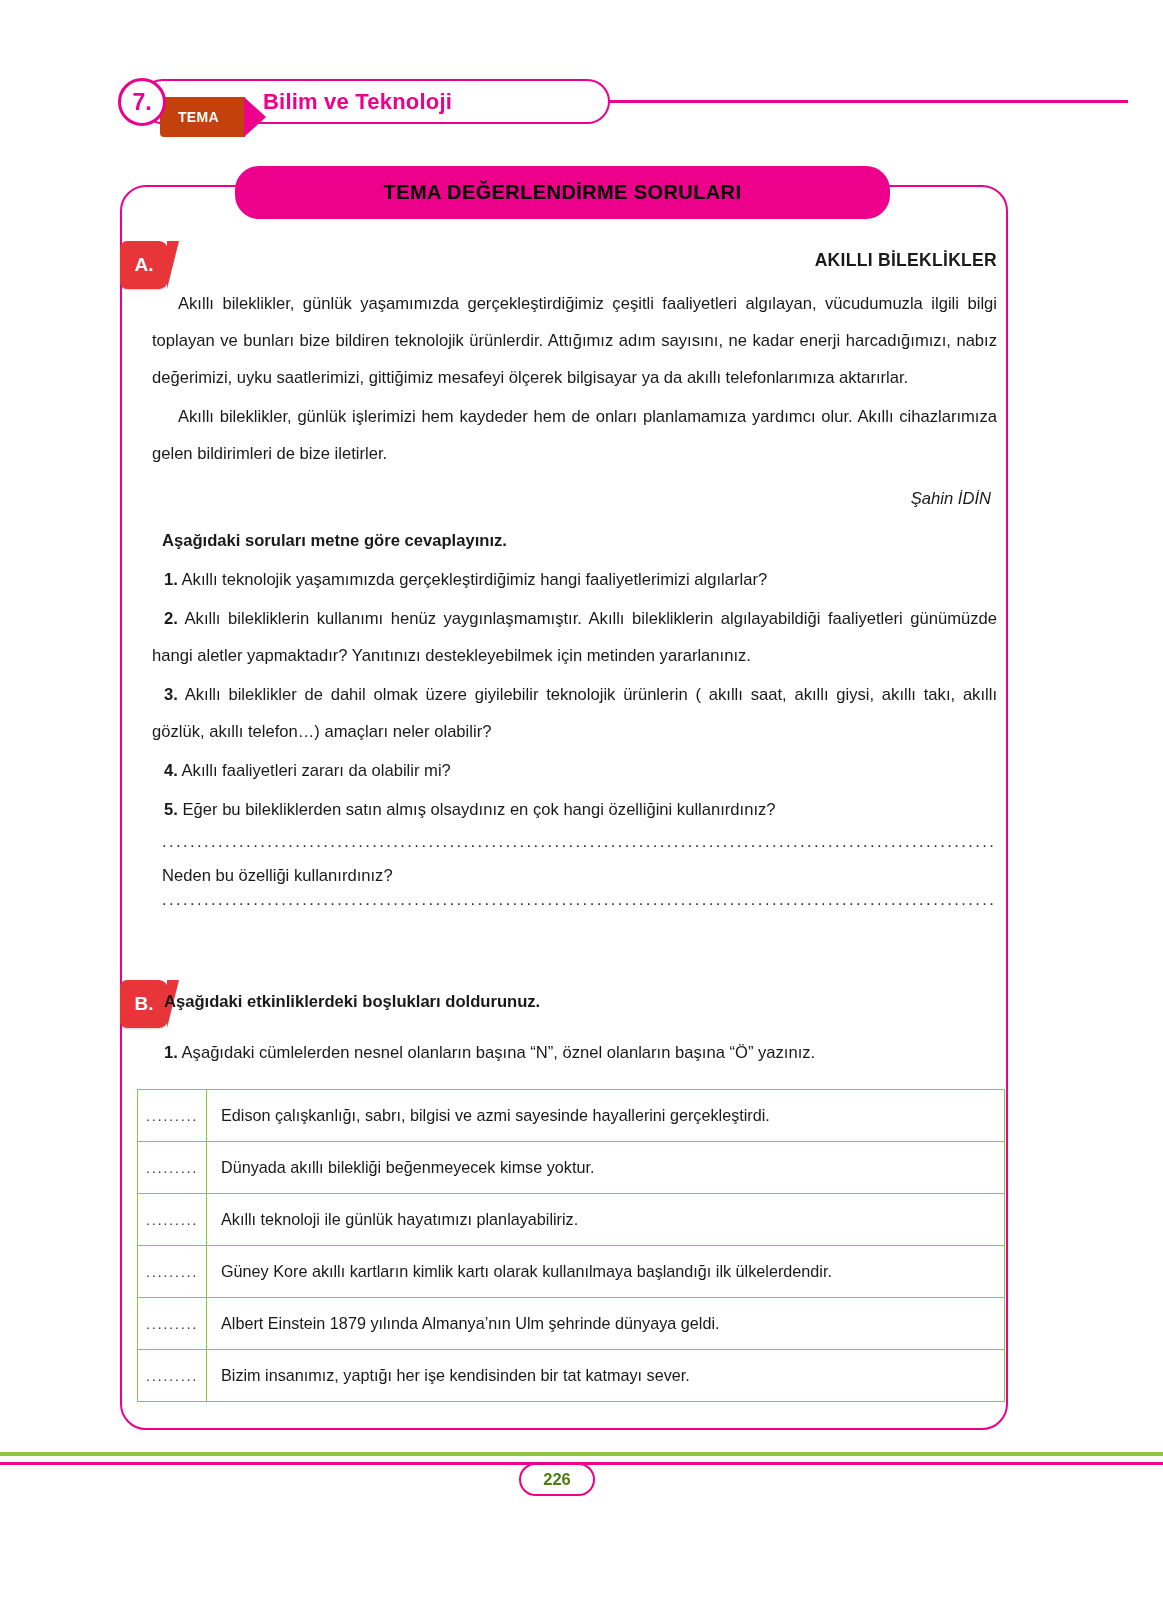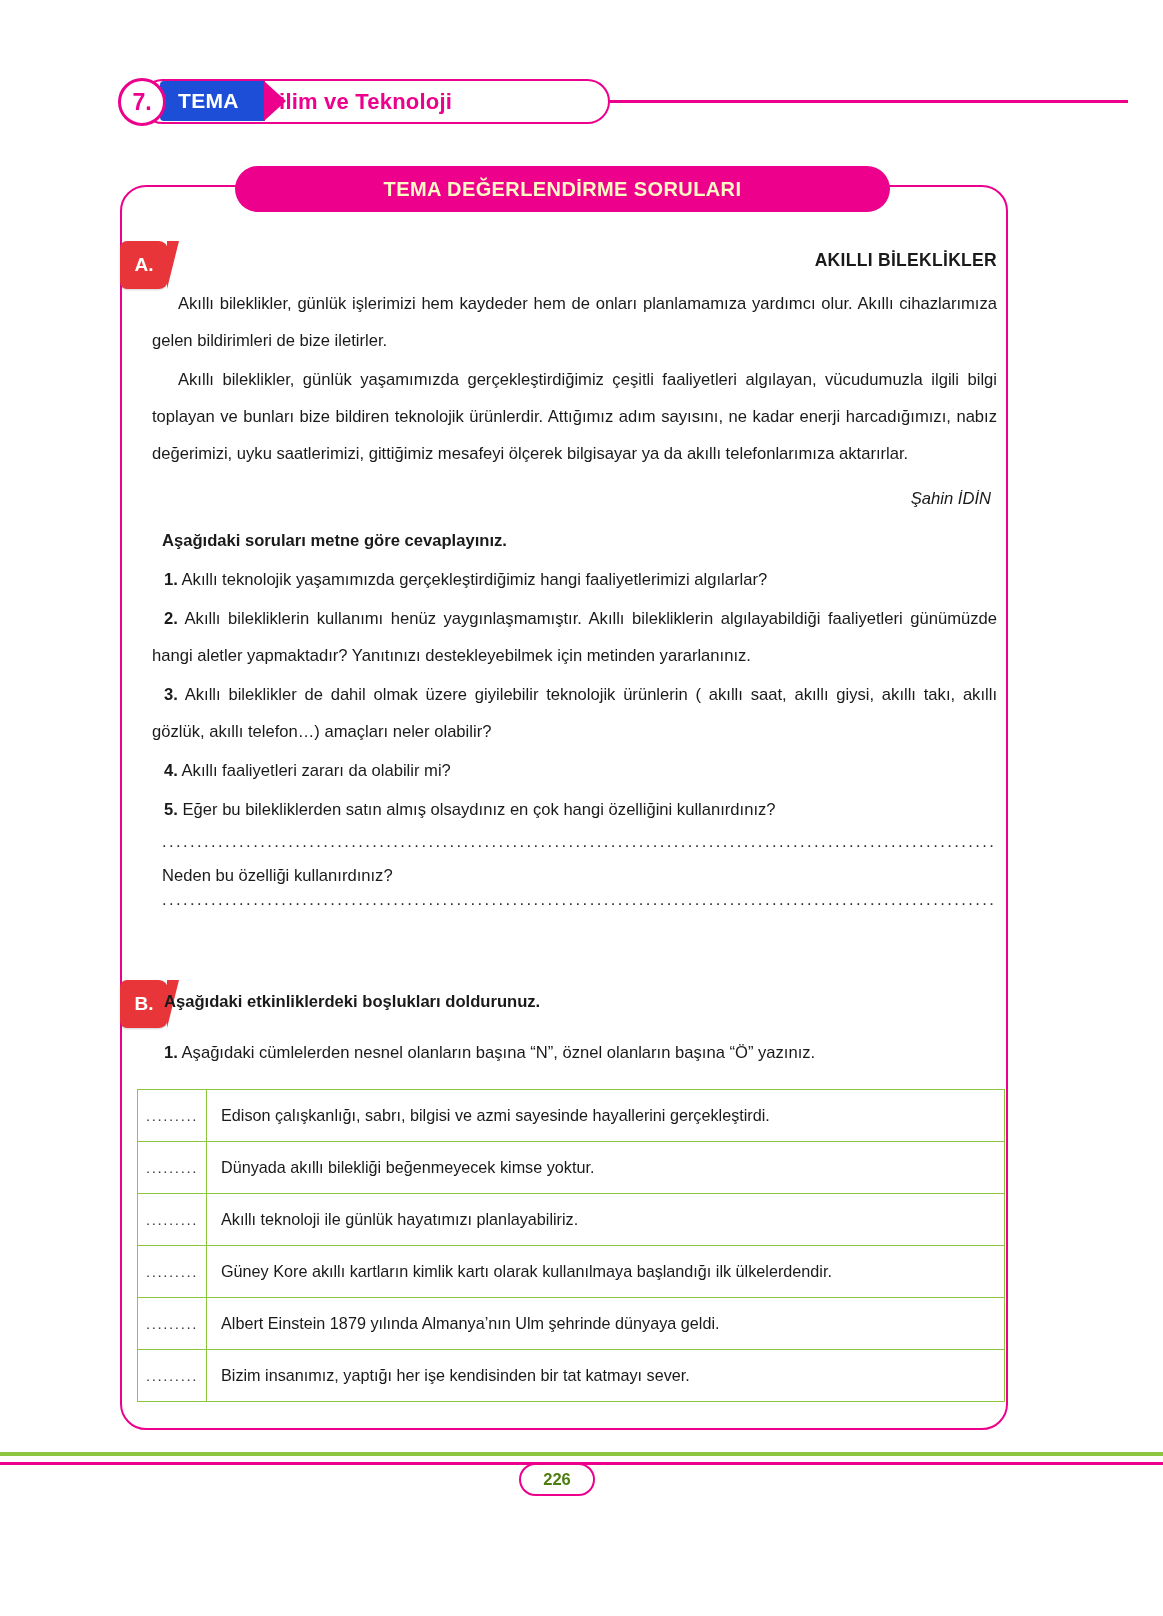--- a/index.html
+++ b/index.html
@@ -58,28 +58,28 @@
     align-items: center;
     justify-content: center;
     font-size: 23px;
     font-weight: bold;
     color: #ec008c;
     z-index: 4;
   }
   #tema-header .tema-tag {
     position: absolute;
     left: 42px;
-    top: 3px;
+    top: 19px;
     height: 40px;
     padding: 0 26px 0 18px;
-    background: #1d4ed8;
+    background: #c2410c;
     border-radius: 4px 0 0 4px;
     display: flex;
     align-items: center;
-    font-size: 21px;
+    font-size: 14px;
     font-weight: bold;
     color: #ffffff;
     letter-spacing: .3px;
     z-index: 3;
   }
   #tema-header .tema-tag::after {
     content: "";
     position: absolute;
     right: -21px;
     top: 0;
@@ -115,27 +115,27 @@
     box-sizing: border-box;
     background: #ffffff;
   }
 
   
   #section-title-pill {
     position: absolute;
     left: 235px;
     top: 166px;
     width: 655px;
-    height: 46px;
+    height: 53px;
     background: #ec008c;
     border-radius: 24px;
     display: flex;
     align-items: center;
     justify-content: center;
-    color: #fef9c3;
+    color: #000000;
     font-size: 20px;
     font-weight: bold;
     letter-spacing: .4px;
     z-index: 5;
   }
 
   
   .section-marker {
     position: absolute;
     width: 48px;
@@ -321,22 +321,22 @@
 <div id="content-frame"></div>
 
 <div id="section-title-pill">TEMA DEĞERLENDİRME SORULARI</div>
 
 <div class="section-marker" id="marker-a">A.</div>
 
 <div id="body-area">
 
   <div class="passage-title">AKILLI BİLEKLİKLER</div>
 
+  <p class="passage-p">Akıllı bileklikler, günlük yaşamımızda gerçekleştirdiğimiz çeşitli faaliyetleri algılayan, vücudumuzla ilgili bilgi toplayan ve bunları bize bildiren teknolojik ürünlerdir. Attığımız adım sayısını, ne kadar enerji harcadığımızı, nabız değerimizi, uyku saatlerimizi, gittiğimiz mesafeyi ölçerek bilgisayar ya da akıllı telefonlarımıza aktarırlar.</p>
   <p class="passage-p">Akıllı bileklikler, günlük işlerimizi hem kaydeder hem de onları planlamamıza yardımcı olur. Akıllı cihazlarımıza gelen bildirimleri de bize iletirler.</p>
-  <p class="passage-p">Akıllı bileklikler, günlük yaşamımızda gerçekleştirdiğimiz çeşitli faaliyetleri algılayan, vücudumuzla ilgili bilgi toplayan ve bunları bize bildiren teknolojik ürünlerdir. Attığımız adım sayısını, ne kadar enerji harcadığımızı, nabız değerimizi, uyku saatlerimizi, gittiğimiz mesafeyi ölçerek bilgisayar ya da akıllı telefonlarımıza aktarırlar.</p>
 
   <div class="author">Şahin İDİN</div>
 
   <div class="instruction-bold">Aşağıdaki soruları metne göre cevaplayınız.</div>
 
   <p class="question">
     <span class="qnum">1.</span>
     <span>Akıllı teknolojik yaşamımızda gerçekleştirdiğimiz hangi  faaliyetlerimizi algılarlar?</span>
   </p>
   <p class="question">

